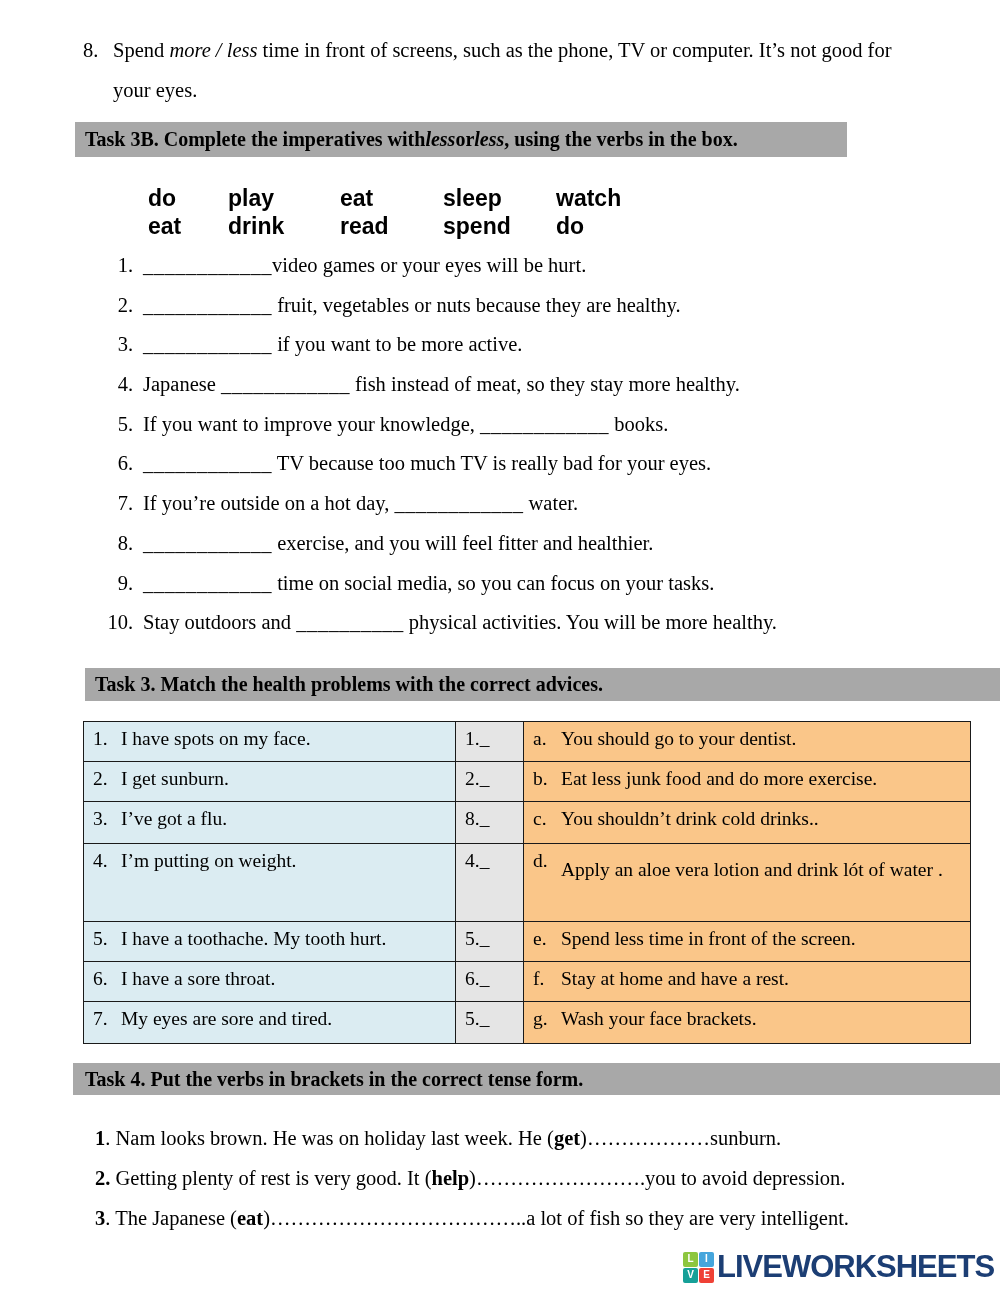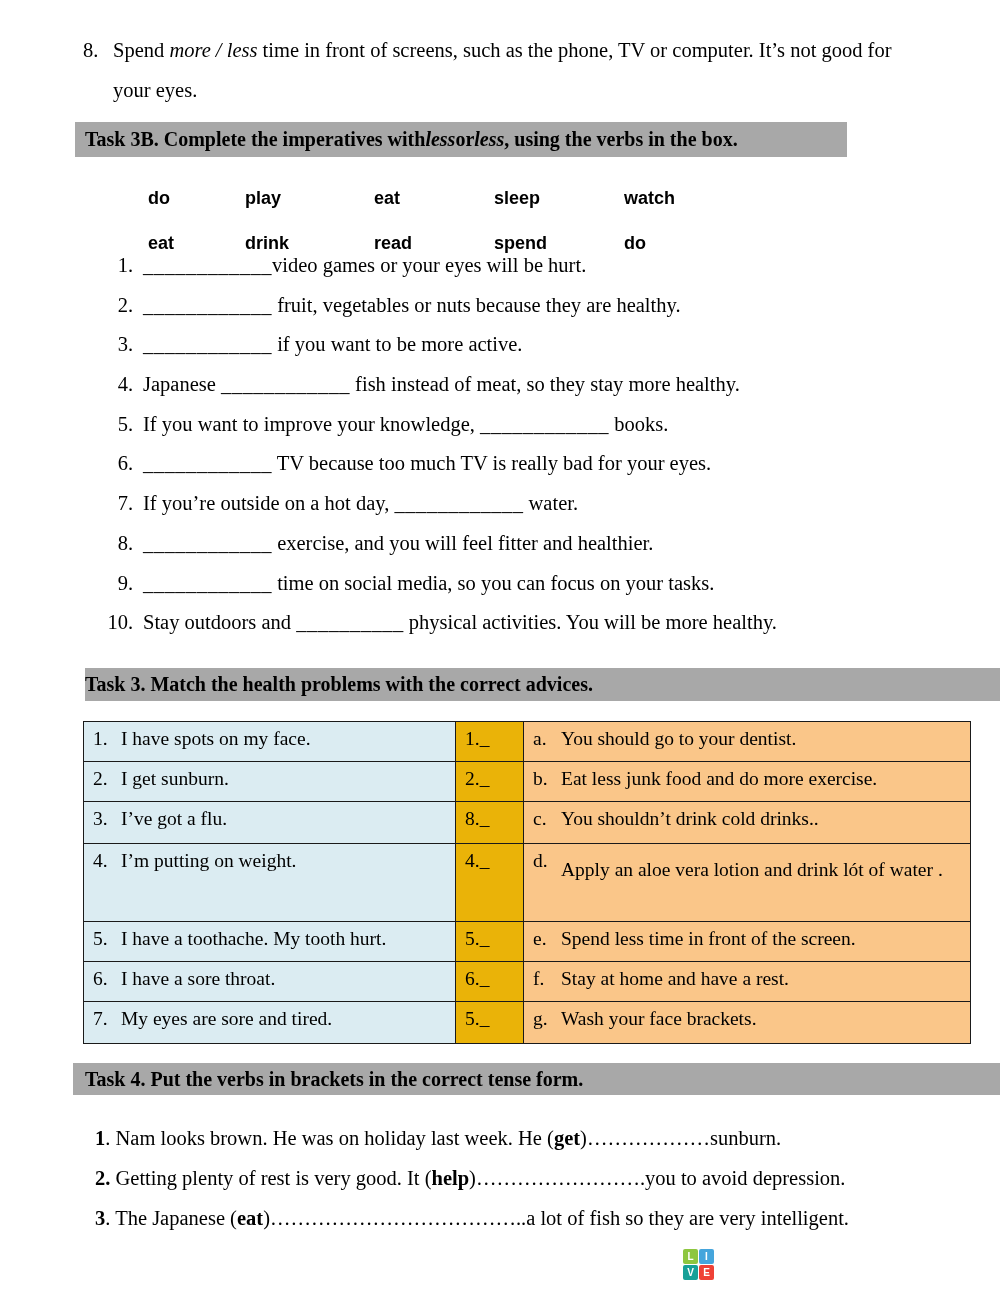--- a/index.html
+++ b/index.html
@@ -9,43 +9,43 @@
   
   .intro{position:absolute;left:83px;top:30px;width:905px;font-size:20.5px;line-height:40px;}
   .intro .i8num{display:inline-block;width:30px;}
   .intro .line2{padding-left:30px;}
   .it{font-style:italic;}
 
   
   .bar{position:absolute;background:var(--header_bg,#a8a8a8);box-sizing:border-box;
        display:flex;align-items:center;font-weight:bold;font-size:20px;}
   .bar-3b{left:75px;top:122px;width:772px;height:35px;padding-left:10px;}
-  .bar-3{left:85px;top:668px;width:915px;height:33px;}
+  .bar-3{left:85px;top:668px;width:915px;height:33px;padding-left:10px;}
   .bar-4{left:73px;top:1063px;width:927px;height:32px;padding-left:12px;}
 
   
   .wordbox{position:absolute;left:148px;top:184px;display:grid;
            grid-template-columns:80px 112px 103px 113px 90px;
-           font-family:"Liberation Sans",sans-serif;font-weight:bold;font-size:18px;line-height:28px;gap:17px;}
+           font-family:"Liberation Sans",sans-serif;font-weight:bold;font-size:23px;line-height:28px;}
 
   
   .list3b{position:absolute;left:83px;top:253px;margin:0;padding:0;list-style:none;font-size:20.5px;}
   .list3b li{position:relative;height:39.7px;padding-left:60px;box-sizing:border-box;line-height:24px;}
   .list3b .num{position:absolute;left:0;top:0;width:50px;text-align:right;}
   .blank{letter-spacing:0.5px;}
 
   
   .match-table{position:absolute;left:83px;top:721px;border-collapse:collapse;table-layout:fixed;
                font-size:19.5px;width:887px;}
   .match-table td{border:1px solid #1a1a1a;vertical-align:top;padding:6px 8px 0 9px;box-sizing:border-box;}
   .cell-flex{display:flex;}
   .cell-flex .ltr{flex:0 0 28px;}
   .cell-flex .txt{flex:1;}
   .problem-cell{background:var(--problem_bg,#dbecf2);}
-  .mid-cell{background:#eab308;}
+  .mid-cell{background:#e5e5e5;}
   .advice-cell{background:var(--advice_bg,#fac689);}
   .advice-cell .txt{text-align:justify;}
   .match-table tr{height:40px;}
   .match-table tr:nth-child(3){height:42px;}
   .match-table tr:nth-child(4){height:78px;}
   .match-table tr:nth-child(4) .advice-cell .txt{line-height:40px;}
   .match-table tr:nth-child(7){height:42px;}
 
   
   .list4{position:absolute;left:95px;top:1125px;font-size:20.5px;}
@@ -229,15 +229,16 @@
     <div class="t4-item"><span class="bold">3</span><span>. The Japanese (</span><span class="bold">eat</span><span>)………………………………..a lot of fish so they are very intelligent.</span></div>
   </div>
 
   <div class="logo">
     <div class="logo-grid">
       <span class="logo-sq" style="background-color: rgb(141, 198, 63);">L</span>
       <span class="logo-sq" style="background-color: rgb(69, 165, 220);">I</span>
       <span class="logo-sq" style="background-color: rgb(22, 160, 152);">V</span>
       <span class="logo-sq" style="background-color: rgb(239, 65, 54);">E</span>
     </div>
+    <span class="logo-word">LIVEWORKSHEETS</span>
   </div>
 
 </div>
 
 </body></html>

